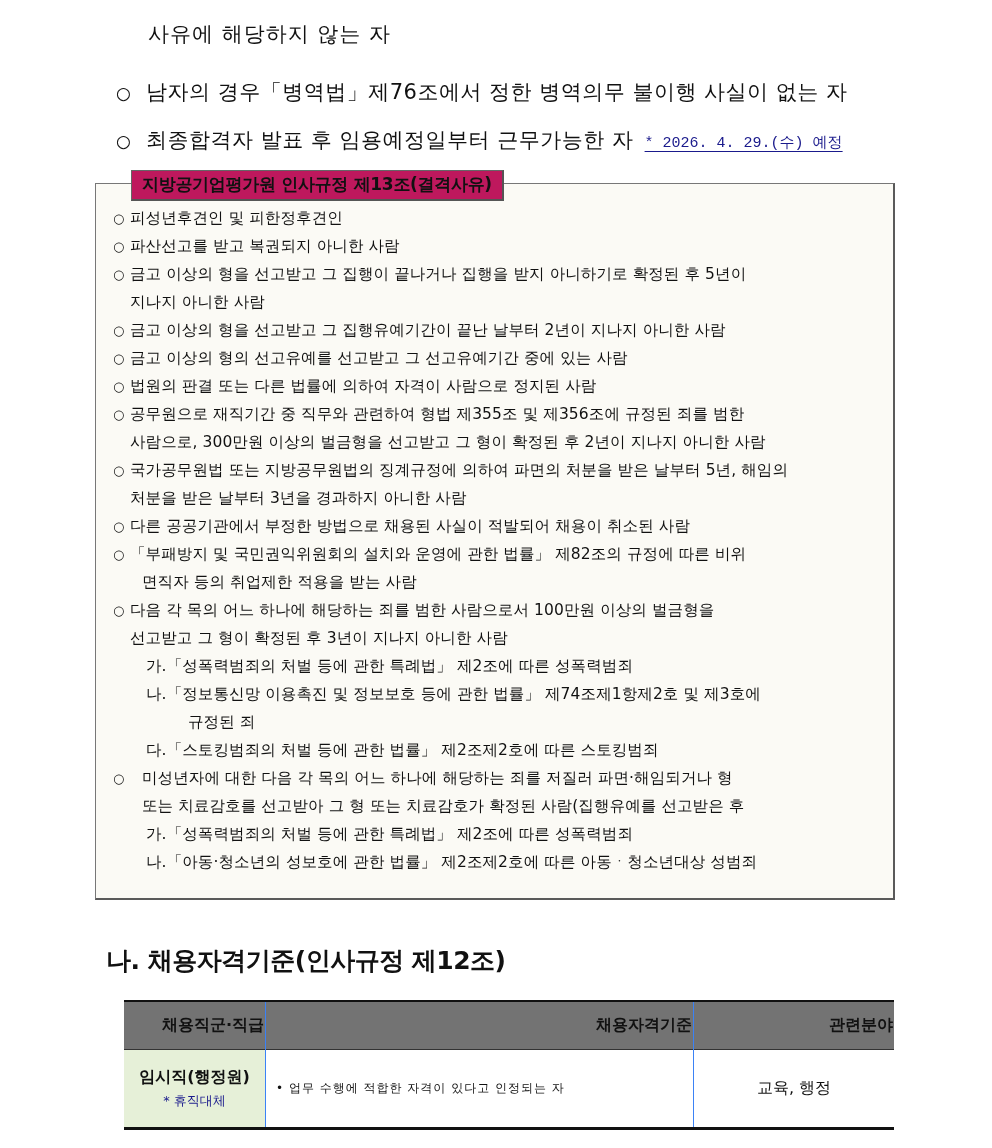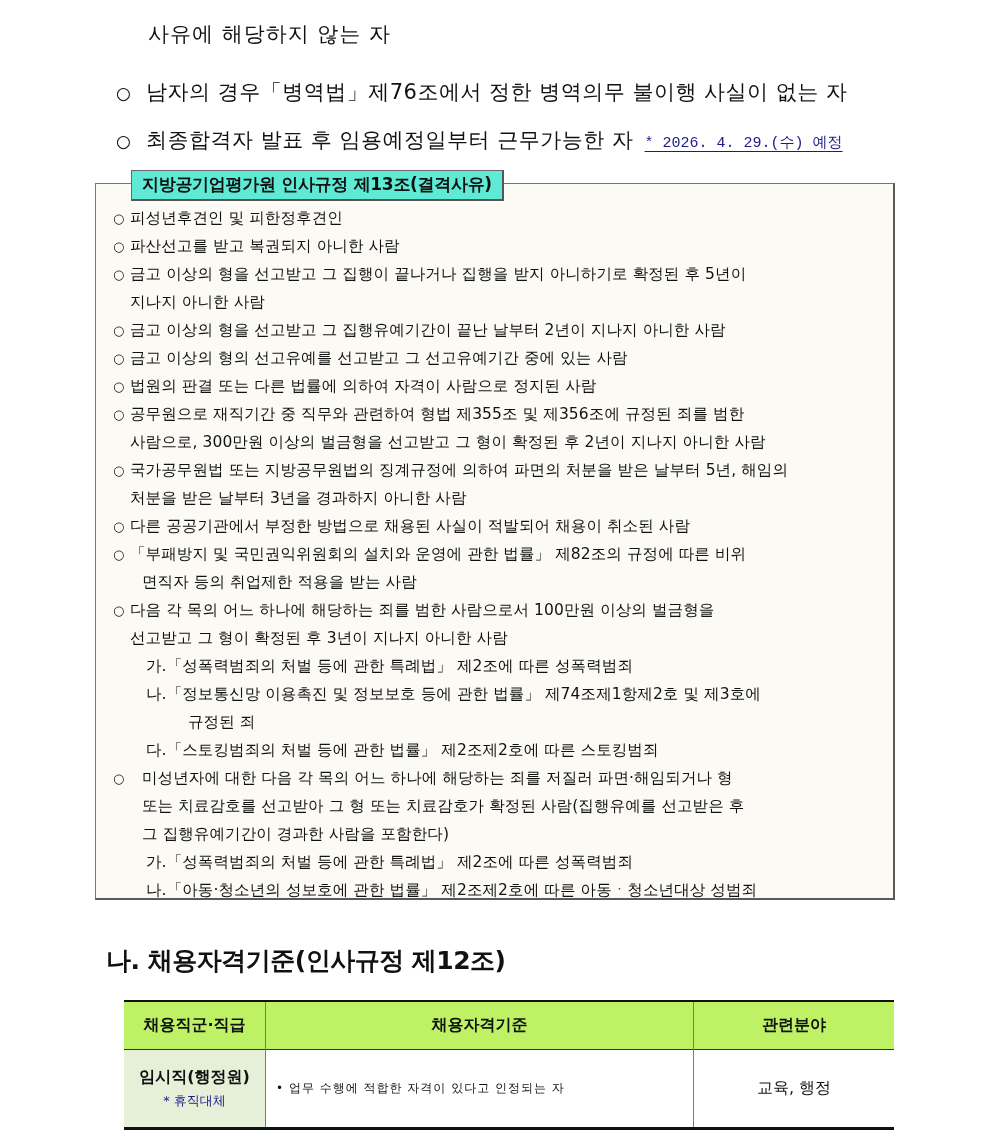--- a/index.html
+++ b/index.html
@@ -19,21 +19,21 @@
   }
 
   .box {
     position: absolute; left: 95px; top: 183px; width: 800px; height: 717px;
     border: 1px solid #777; border-right: 2px solid #5a5a5a; border-bottom: 2px solid #5a5a5a;
     background: #fbfaf5; box-sizing: border-box;
   }
   .box-title {
     position: absolute; left: 131px; top: 170px; padding: 2px 10px 3px 10px;
     border: 1px solid #666; border-right: 2px solid #555; border-bottom: 2px solid #555;
-    background: #5eead4; font-weight: bold; font-size: 17px; letter-spacing: -0.3px; z-index: 2;
+    background: #be185d; font-weight: bold; font-size: 17px; letter-spacing: -0.3px; z-index: 2;
   }
   .box-body { position: absolute; left: 113px; top: 204px; width: 780px; font-size: 15.5px; }
   .row { height: 28px; line-height: 28px; white-space: nowrap; letter-spacing: 0.1px; }
   .ind1 { padding-left: 17px; }
   .ind2 { padding-left: 29px; }
   .ind3 { padding-left: 33px; }
   .ind4 { padding-left: 75px; }
   .circ { display: inline-block; width: 17px; font-size: 13px; }
   .circ-wide { display: inline-block; width: 29px; font-size: 13px; }
 
@@ -42,21 +42,21 @@
   }
 
   table.quals {
     position: absolute; left: 124px; top: 1000px; width: 770px;
     border-collapse: collapse; font-size: 16px;
   }
   table.quals th, table.quals td { border-left: 1px solid #3b82f6; text-align: center; }
   table.quals th:first-child, table.quals td:first-child { border-left: none; }
   table.quals thead tr { border-top: 2px solid #111; border-bottom: 1px solid #333; }
   table.quals tbody tr { border-bottom: 3px solid #111; }
-  table.quals th { background: #bef264; height: 45px; font-weight: bold; font-size: 16px; }
+  table.quals th { background: #737373; height: 45px; font-weight: bold; font-size: 16px; text-align: right; }
   table.quals td { height: 75px; }
   .col1 { width: 139px; }
   .col2 { width: 425px; }
   .cell-grade { background: #e6f0d8; }
   .grade-main { font-weight: bold; font-size: 16px; display: block; }
   .grade-sub { font-size: 13px; color: #1a1a8c; display: block; margin-top: 4px; }
   .crit { text-align: left !important; padding-left: 10px; font-size: 12px; letter-spacing: 1px; }
 </style>
 </head>
 <body>
@@ -90,21 +90,20 @@
   <div class="row"><span class="circ">○</span><span>「부패방지 및 국민권익위원회의 설치와 운영에 관한 법률」 제82조의 규정에 따른 비위</span></div>
   <div class="row ind2"><span>면직자 등의 취업제한 적용을 받는 사람</span></div>
   <div class="row"><span class="circ">○</span><span>다음 각 목의 어느 하나에 해당하는 죄를 범한 사람으로서 100만원 이상의 벌금형을</span></div>
   <div class="row ind1"><span>선고받고 그 형이 확정된 후 3년이 지나지 아니한 사람</span></div>
   <div class="row ind3"><span>가.「성폭력범죄의 처벌 등에 관한 특례법」 제2조에 따른 성폭력범죄</span></div>
   <div class="row ind3"><span>나.「정보통신망 이용촉진 및 정보보호 등에 관한 법률」 제74조제1항제2호 및 제3호에</span></div>
   <div class="row ind4"><span>규정된 죄</span></div>
   <div class="row ind3"><span>다.「스토킹범죄의 처벌 등에 관한 법률」 제2조제2호에 따른 스토킹범죄</span></div>
   <div class="row"><span class="circ-wide">○</span><span>미성년자에 대한 다음 각 목의 어느 하나에 해당하는 죄를 저질러 파면·해임되거나 형</span></div>
   <div class="row ind2"><span>또는 치료감호를 선고받아 그 형 또는 치료감호가 확정된 사람(집행유예를 선고받은 후</span></div>
-  <div class="row ind2"><span>그 집행유예기간이 경과한 사람을 포함한다)</span></div>
   <div class="row ind3"><span>가.「성폭력범죄의 처벌 등에 관한 특례법」 제2조에 따른 성폭력범죄</span></div>
   <div class="row ind3"><span>나.「아동·청소년의 성보호에 관한 법률」 제2조제2호에 따른 아동ㆍ청소년대상 성범죄</span></div>
 </div>
 
 <div class="section-heading">나. 채용자격기준(인사규정 제12조)</div>
 
 <table class="quals">
   <thead>
     <tr>
       <th class="col1">채용직군·직급</th>

